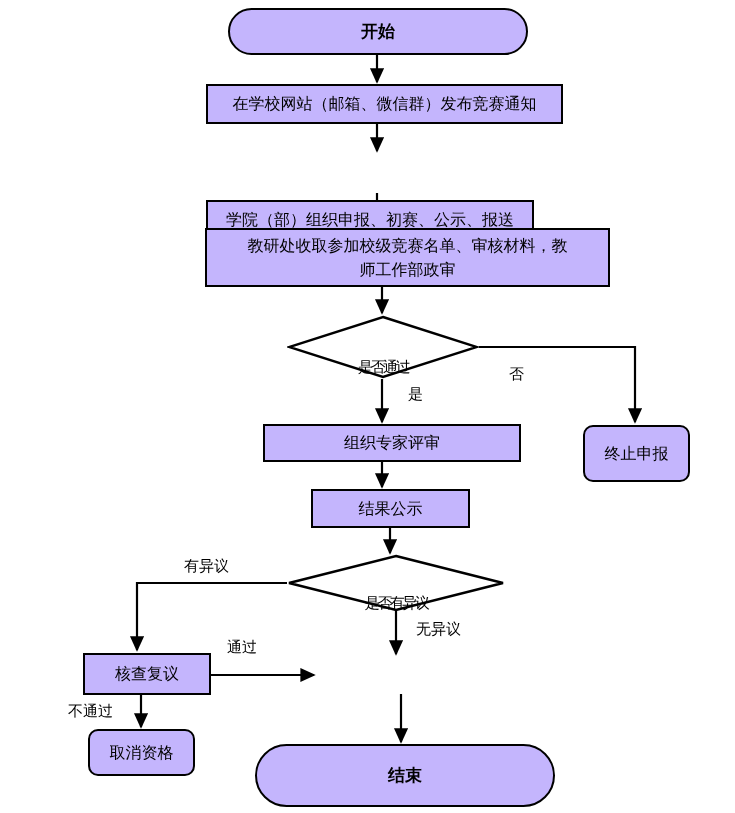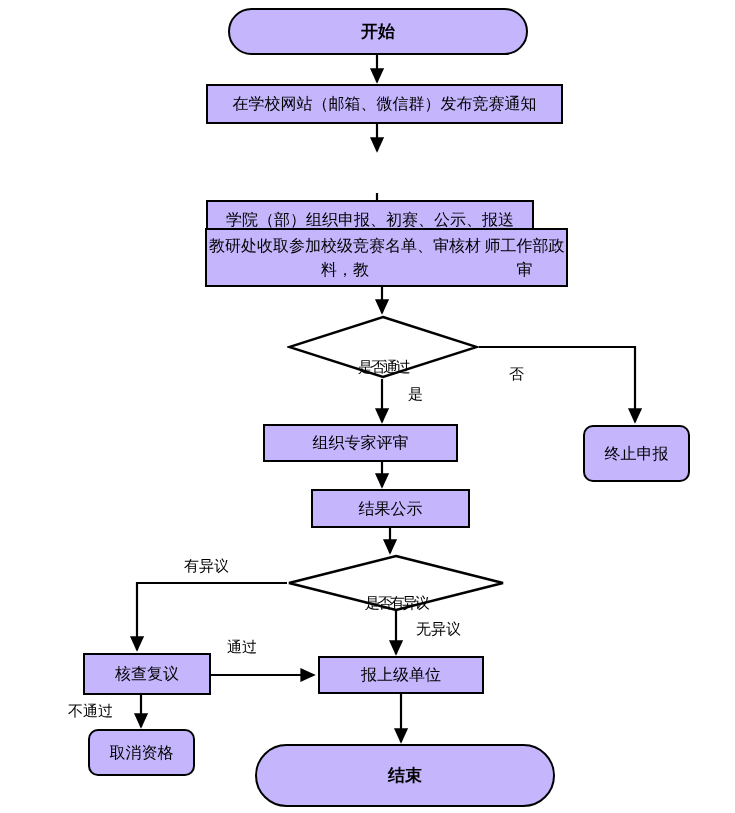--- a/index.html
+++ b/index.html
@@ -131,33 +131,33 @@
   </div>
 
   <div class="node process" style="left:206px; top:84px; width:357px; height:40px;">
     <span>在学校网站（邮箱、微信群）发布竞赛通知</span>
   </div>
 
   <div class="node process" style="left:206px; top:152px; width:328px; height:40px;margin-top:48px;">
     <span>学院（部）组织申报、初赛、公示、报送</span>
   </div>
 
-  <div class="node process two-line" style="left:205px; top:228px; width:363px; height:59px; flex-direction:row;">
+  <div class="node process two-line" style="left:205px; top:228px; width:405px; height:59px; flex-direction:column;">
     <span>教研处收取参加校级竞赛名单、审核材料，教</span>
     <span>师工作部政审</span>
   </div>
 
   <div class="node decision" style="left:287px; top:315px; width:192px; height:64px;">
     <svg width="192" height="64" viewBox="0 0 192 64" xmlns="http://www.w3.org/2000/svg">
       <polygon points="96,2 190,32 96,62 2,32" fill="#ffffff" stroke="#000000" stroke-width="2.4"></polygon>
     </svg>
     <span class="dlabel">是否通过</span>
   </div>
 
-  <div class="node process" style="left:263px; top:424px; width:195px; height:38px;">
+  <div class="node process" style="left:263px; top:424px; width:258px; height:38px;">
     <span>组织专家评审</span>
   </div>
 
   <div class="node process" style="left:311px; top:489px; width:159px; height:39px;">
     <span>结果公示</span>
   </div>
 
   <div class="node decision" style="left:287px; top:554px; width:218px; height:58px;">
     <svg width="218" height="58" viewBox="0 0 218 58" xmlns="http://www.w3.org/2000/svg">
       <polygon points="109,2 216,29 109,56 2,29" fill="#ffffff" stroke="#000000" stroke-width="2.4"></polygon>
@@ -166,23 +166,20 @@
   </div>
 
   <div class="node rounded" style="left:583px; top:425px; width:107px; height:57px;">
     <span>终止申报</span>
   </div>
 
   <div class="node process" style="left:83px; top:653px; width:128px; height:42px;">
     <span>核查复议</span>
   </div>
 
-  <div class="node process" style="left:318px; top:656px; width:166px; height:38px;">
-    <span>报上级单位</span>
-  </div>
 
   <div class="node rounded" style="left:88px; top:729px; width:107px; height:47px;border-radius:10px;">
     <span>取消资格</span>
   </div>
 
   <div class="node terminator" style="left:255px; top:744px; width:300px; height:63px;">
     <span>结束</span>
   </div>
 
   <div class="edge-label" style="left:408px; top:385px;">是</div>

